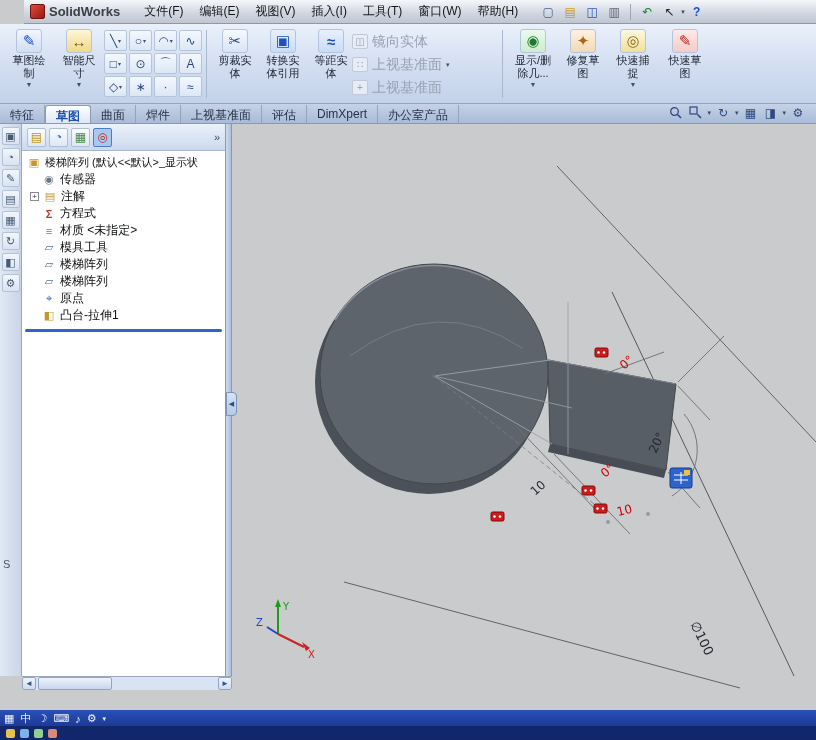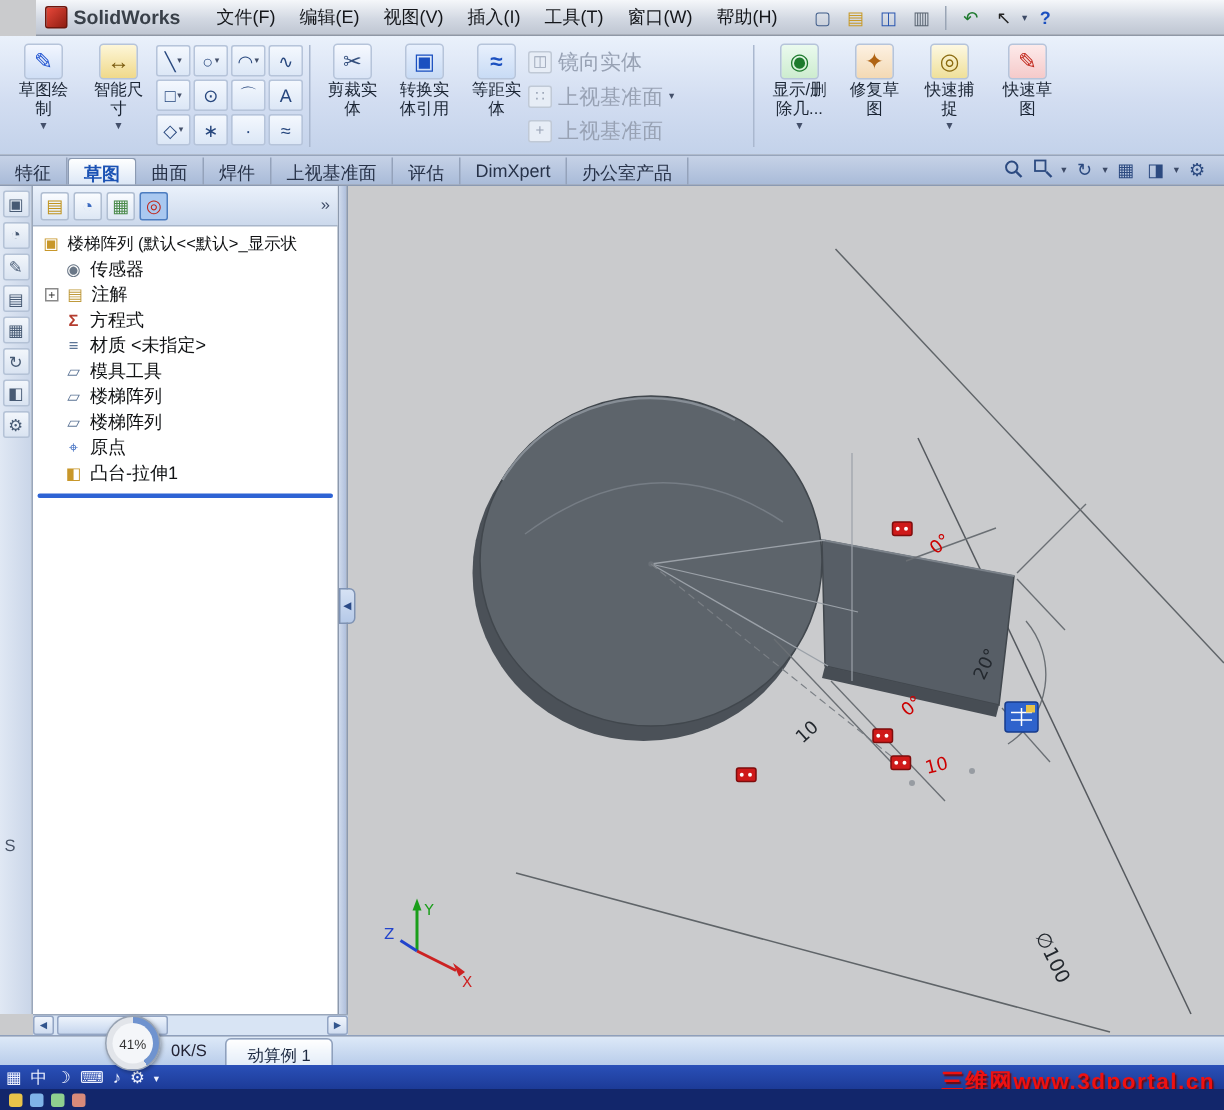--- a/index.html
+++ b/index.html
@@ -530,39 +530,31 @@
     </svg>
   </div>
 
   <div id="hscroll">
     <span class="sbtn">◄</span>
     <span class="sthumb"></span>
     <span class="strack"></span>
     <span class="sbtn">►</span>
   </div>
 
-  <div id="statusbar">
-    <div id="gauge">
-      <span class="inner">41%</span>
-    </div>
-    <span id="rate">0K/S</span>
-    <span id="studytab">动算例 1</span>
-  </div>
 
   <div id="taskbar">
     <div id="ime-row">
       <i class="tki">▦</i>
       <i class="tki">中</i>
       <i class="tki">☽</i>
       <i class="tki">⌨</i>
       <i class="tki">♪</i>
       <i class="tki">⚙</i>
       <i class="tki" style="font-size:7px">▾</i>
     </div>
-    <span id="watermark">三维网www.3dportal.cn</span>
     <div id="tb-row2">
       <span class="ql ql1"></span>
       <span class="ql ql2"></span>
       <span class="ql ql3"></span>
       <span class="ql ql4"></span>
     </div>
   </div>
 
 </div>
 

